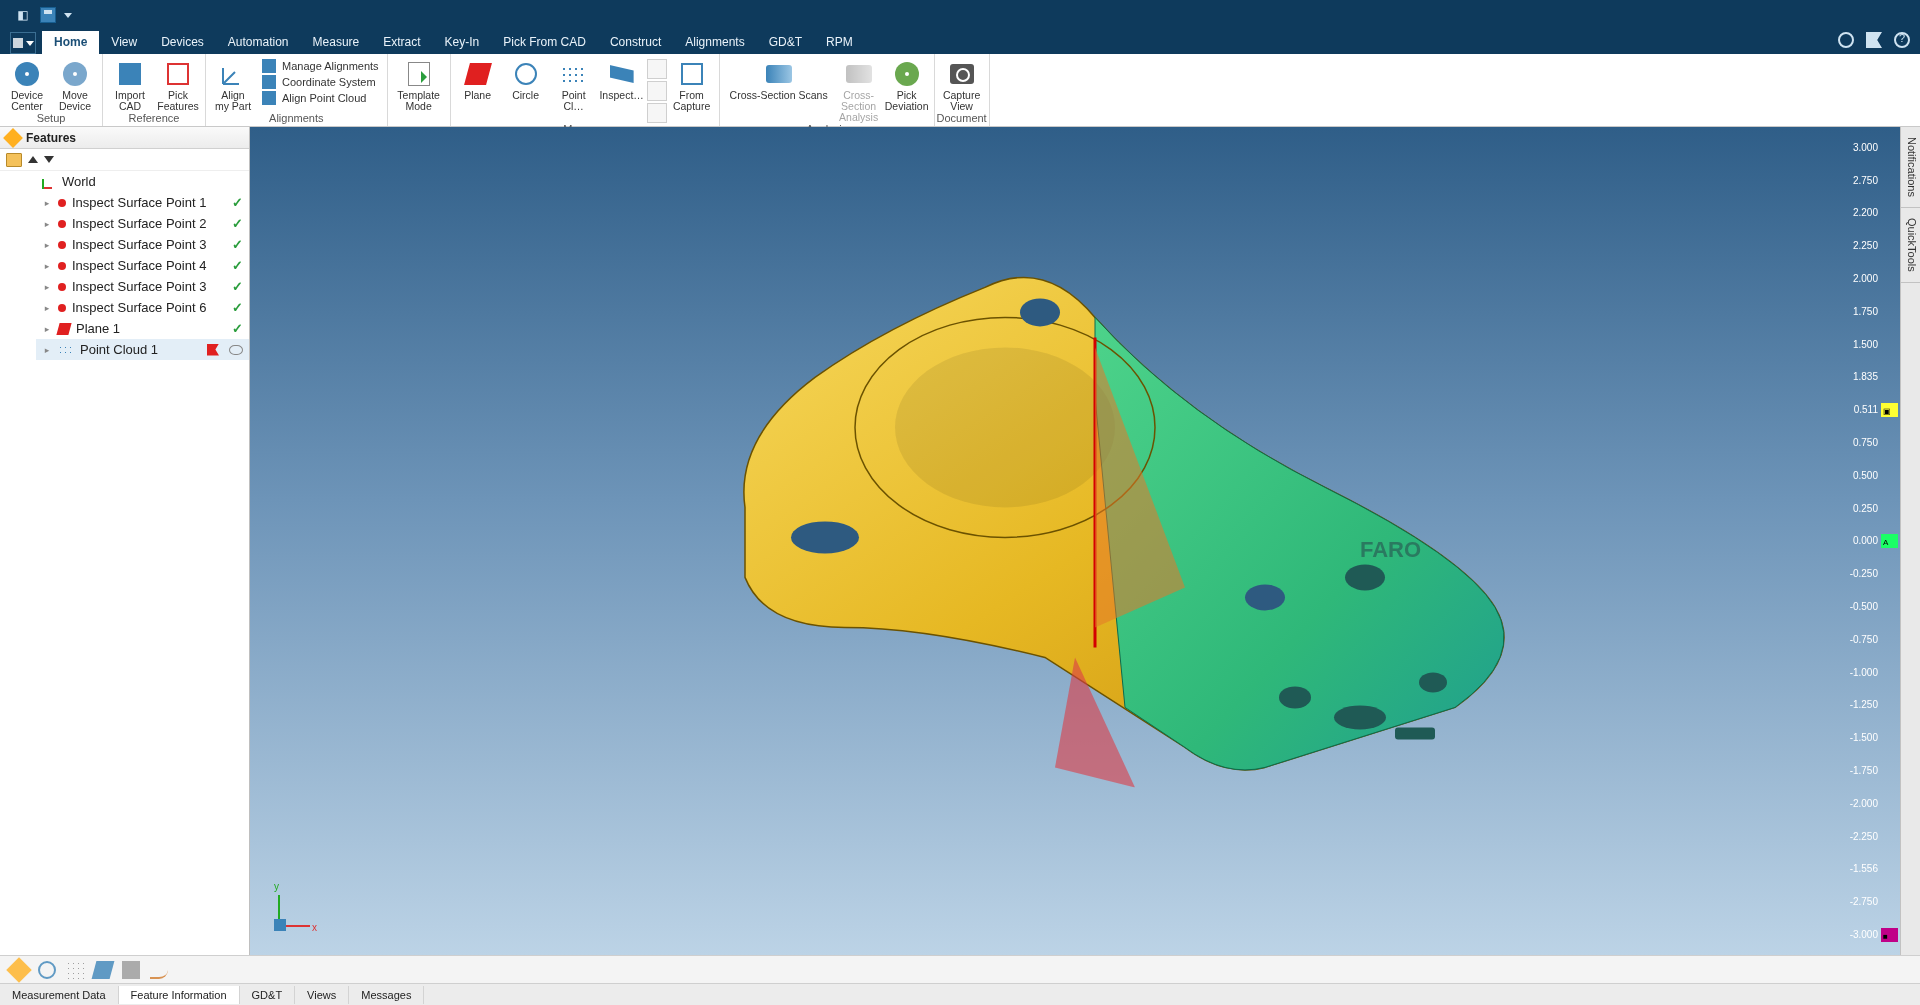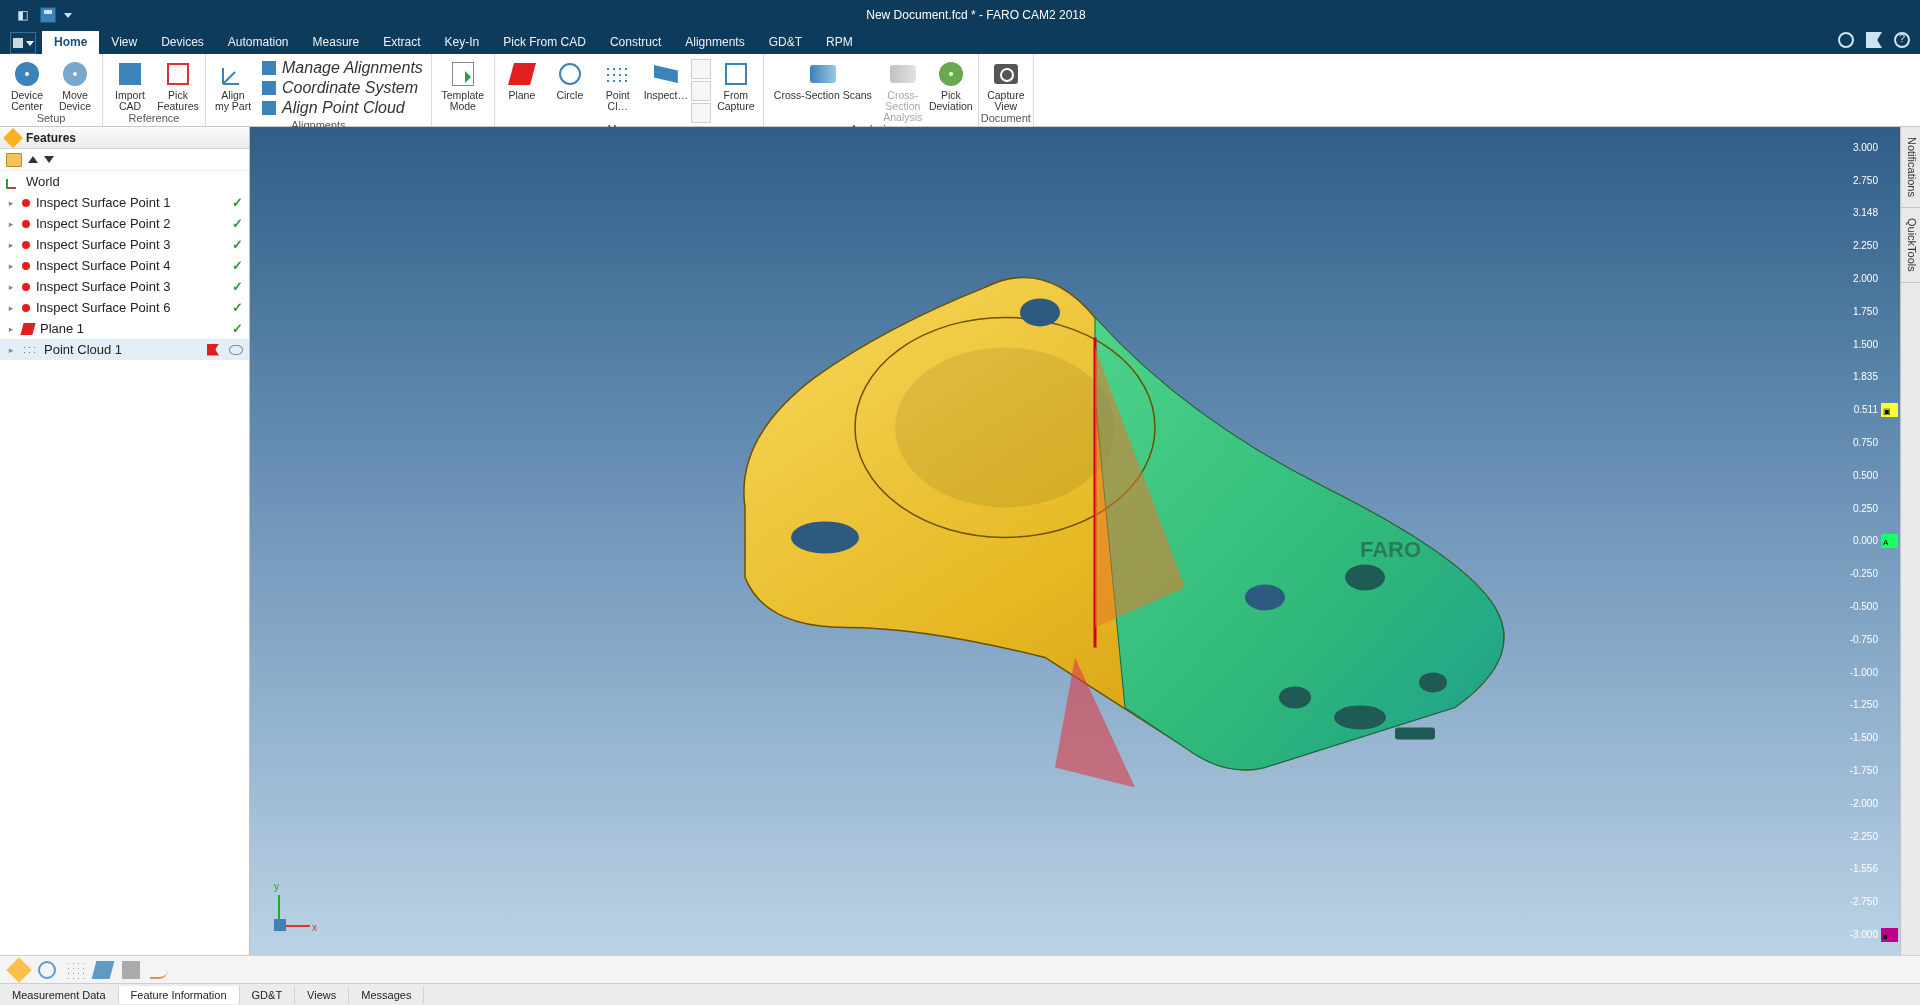--- a/index.html
+++ b/index.html
@@ -31,21 +31,21 @@
 
   
   .ribbon      { background:#fff; border-bottom:1px solid #c9c9c9; display:flex; height:73px; }
   .grp         { display:flex; flex-direction:column; border-right:1px solid #d9d9d9; }
   .grp-btns    { display:flex; align-items:flex-start; flex:1; padding:3px 4px 0; gap:2px; }
   .grp-label   { text-align:center; font-size:11px; color:#555; padding:0 0 2px; }
   .rbtn        { display:flex; flex-direction:column; align-items:center; width:46px; cursor:pointer; padding:2px 2px 0; }
   .rbtn .ic    { width:30px; height:30px; display:flex; align-items:center; justify-content:center; }
   .rbtn .lb    { font-size:10.5px; color:#333; text-align:center; line-height:1.05; margin-top:1px; white-space:pre-line; }
   .stack       { display:flex; flex-direction:column; gap:2px; padding:2px 4px; }
-  .stack .si   { display:flex; align-items:center; gap:6px; font-size:16px; color:#333; cursor:pointer; white-space:nowrap;font-style:italic; }
+  .stack .si   { display:flex; align-items:center; gap:6px; font-size:11px; color:#333; cursor:pointer; white-space:nowrap; }
   .stack .si .dot { width:14px; height:14px; display:inline-block; }
   .smallcol    { display:flex; flex-direction:column; gap:2px; padding-top:2px; }
   .tinybtn     { width:20px; height:20px; border:1px solid #cfcfcf; background:#f6f6f6; cursor:pointer; }
 
   
   .ic svg      { width:28px; height:28px; }
   .ic-blue     { background:#3b83b8; }
   .ic-plane    { width:22px; height:22px; background:#e02020; transform:skewX(-15deg); }
   .ic-circle   { width:22px; height:22px; border:2px solid #3b83b8; border-radius:50%; }
   .ic-cloud    { width:26px; height:16px; background:radial-gradient(#3b83b8 20%,transparent 21%) 0 0/6px 6px; }
@@ -62,21 +62,21 @@
   
   .workspace   { flex:1; display:flex; min-height:0; }
   .leftpanel   { width:250px; background:#fff; border-right:1px solid #bfbfbf; display:flex; flex-direction:column; }
   .lp-head     { height:22px; background:linear-gradient(#fafafa,#ececec); border-bottom:1px solid #d0d0d0; display:flex; align-items:center; padding:0 6px; gap:6px; font-weight:600; font-size:12px; }
   .lp-head .ficon { width:14px; height:14px; background:#ffb020; transform:rotate(45deg);}
   .lp-tool     { height:22px; display:flex; align-items:center; gap:6px; padding:2px 6px; border-bottom:1px solid #eee;}
   .lp-tool .fld{ width:16px;height:14px;background:#f4c15a;border:1px solid #b88a2a;border-radius:1px;cursor:pointer;}
   .lp-tool .aru,.lp-tool .ard{width:0;height:0;border-left:5px solid transparent;border-right:5px solid transparent;cursor:pointer;}
   .lp-tool .aru{border-bottom:7px solid #333;}
   .lp-tool .ard{border-top:7px solid #333;}
-  .tree        { flex:1; overflow:auto; font-size:13px; }
+  .tree        { flex:1; overflow:auto; font-size:13px;padding-left:36px; }
   .tree-row    { display:flex; align-items:center; height:21px; padding:0 6px; gap:6px; cursor:pointer;}
   .tree-row.sel{background:#e3eef7;}
   .tree .exp   { color:#888; font-size:9px; width:10px; text-align:center;}
   .tree .dot   { width:8px;height:8px;background:#e02020;border-radius:50%;}
   .tree .axis  { width:14px;height:14px;position:relative;}
   .tree .axis::before{content:"";position:absolute;left:0;bottom:0;width:10px;height:2px;background:#d33;}
   .tree .axis::after {content:"";position:absolute;left:0;bottom:0;width:2px;height:10px;background:#2a2;}
   .tree .plane {width:12px;height:12px;background:#e02020;transform:skewX(-15deg);}
   .tree .cloud {width:16px;height:10px;background:radial-gradient(#3b83b8 22%,transparent 23%) 0 0/5px 5px;}
   .tree .chk   { margin-left:auto; color:#2a9d3c; font-weight:bold;}
@@ -117,21 +117,20 @@
 </style>
 </head>
 <body>
 
 <div class="titlebar">
   <div class="left">
     <span class="tb-icon">◧</span>
     <span class="save-icon"></span>
     <span class="tri-down"></span>
   </div>
-  <div class="center">New Document.fcd * - FARO CAM2 2018</div>
   <div class="right"></div>
 </div>
 
 <div class="menubar">
   <div class="app-btn">
       <span class="sq"></span>
       <span class="tri-down"></span>
     </div>
   <div id="menu-tabs" style="display: flex;">
       <div class="menu-tab active">Home</div>
@@ -421,21 +420,21 @@
       <div class="scale" id="scale">
           <div class="row">
             <span class="lab">3.000</span>
             <span class="sw" style="background:#8b0000"></span>
           </div>
           <div class="row">
             <span class="lab">2.750</span>
             <span class="sw" style="background:#b30000"></span>
           </div>
           <div class="row">
-            <span class="lab">3.148</span>
+            <span class="lab">2.200</span>
             <span class="sw" style="background:#d40000"></span>
           </div>
           <div class="row">
             <span class="lab">2.250</span>
             <span class="sw" style="background:#ff1a00"></span>
           </div>
           <div class="row">
             <span class="lab">2.000</span>
             <span class="sw" style="background:#ff5500"></span>
           </div>

